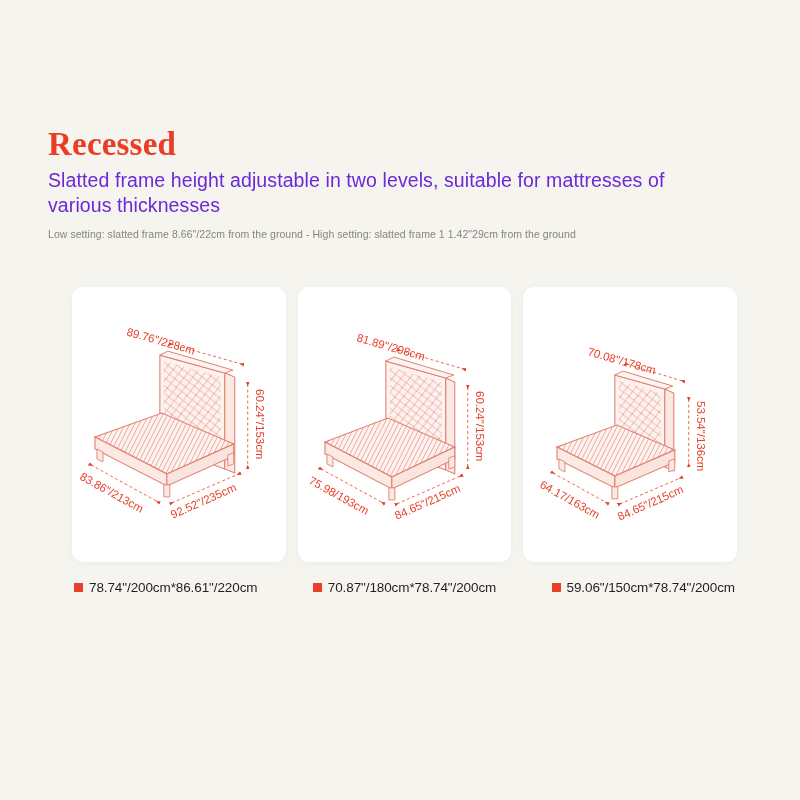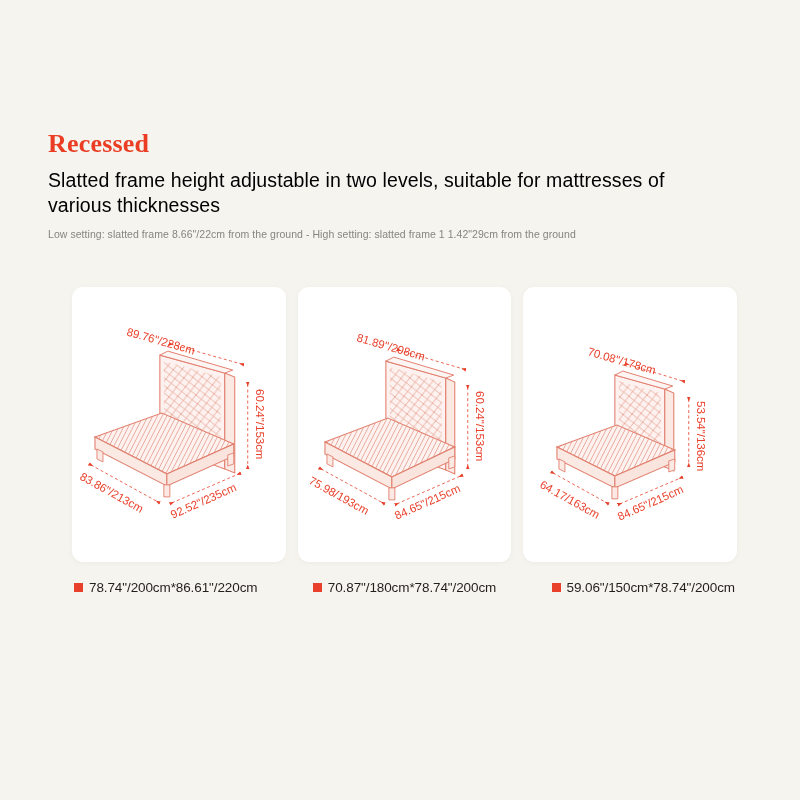--- a/index.html
+++ b/index.html
@@ -24,31 +24,31 @@
   
   .header {
     position: absolute;
     left: 48px;
     top: 126px;
     width: 712px;
   }
   .title {
     font-family: "Liberation Serif", "DejaVu Serif", serif;
     font-weight: bold;
-    font-size: 26px;
+    font-size: 33px;
     line-height: 36px;
     color: #ea3d24;
     letter-spacing: 0.2px;
     margin: 0;
   }
   .subtitle {
     margin: 6px 0 0 0;
     font-size: 19.5px;
     line-height: 25px;
-    color: #000000;
+    color: #6d28d9;
     font-weight: 400;
     letter-spacing: 0.1px;
     max-width: 625px;
   }
   .note {
     margin: 9px 0 0 0;
     font-size: 10.5px;
     line-height: 14px;
     color: #86857f;
     letter-spacing: 0.05px;

